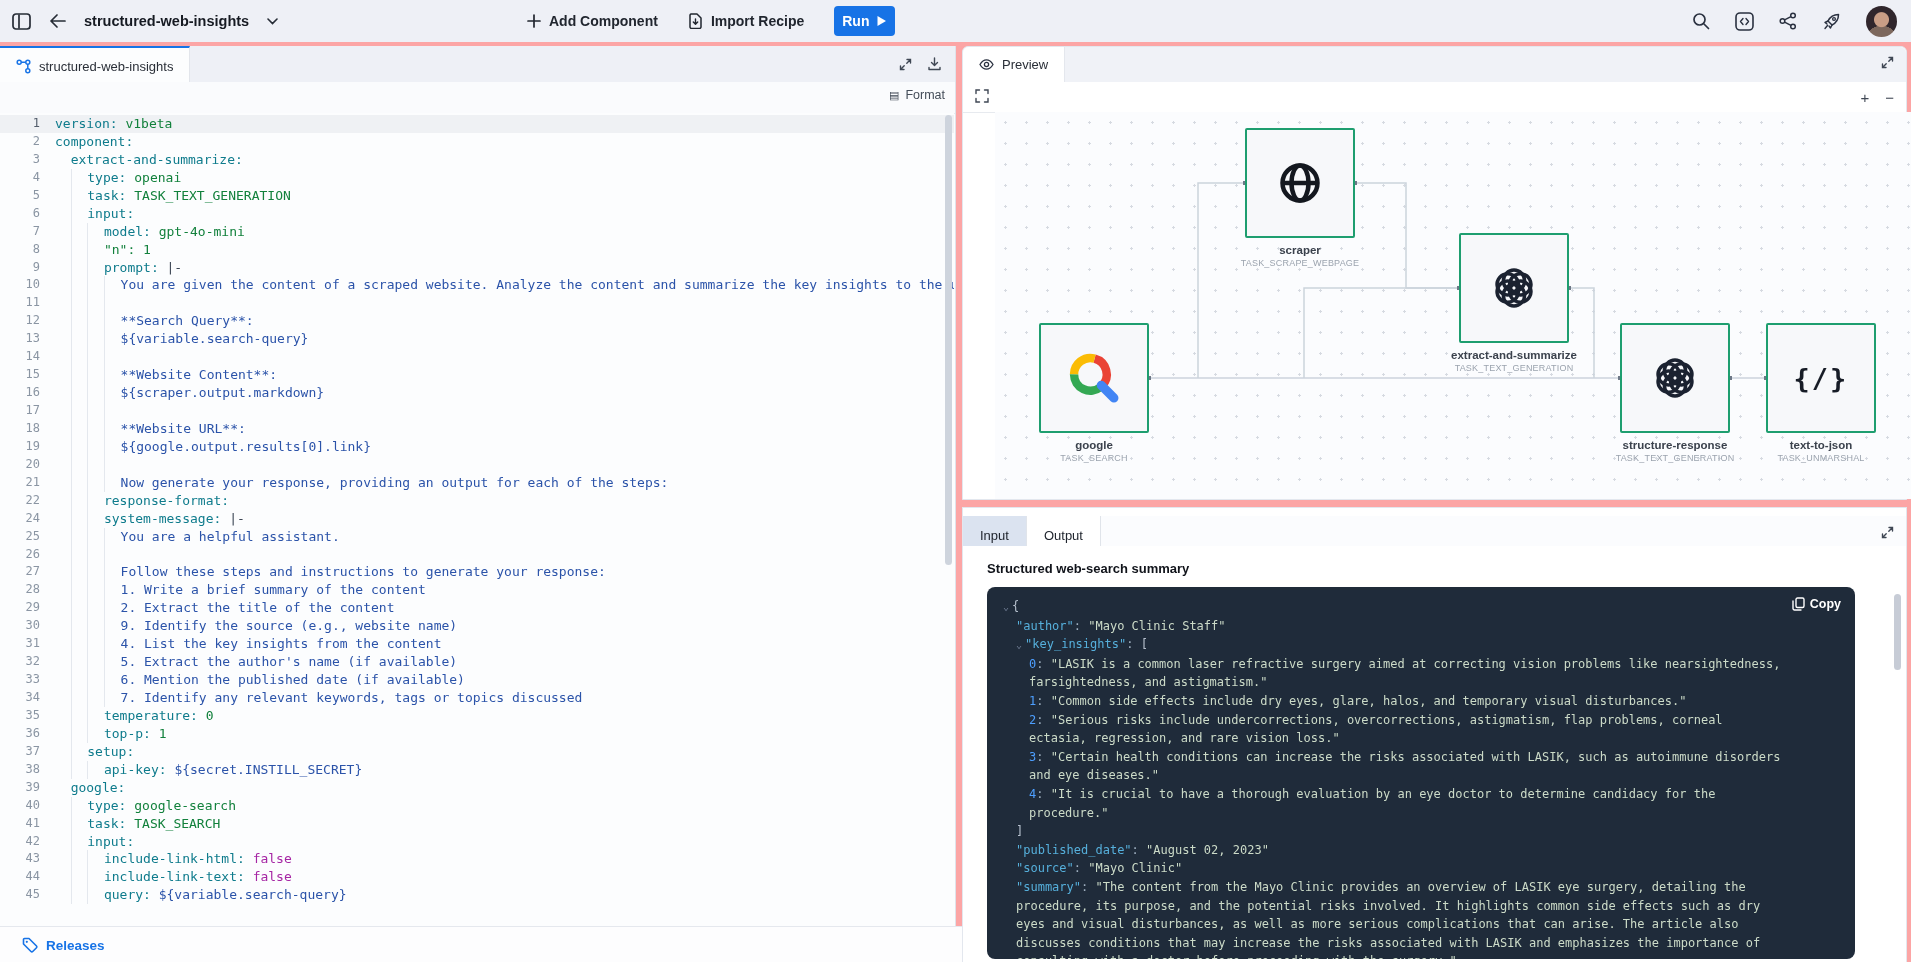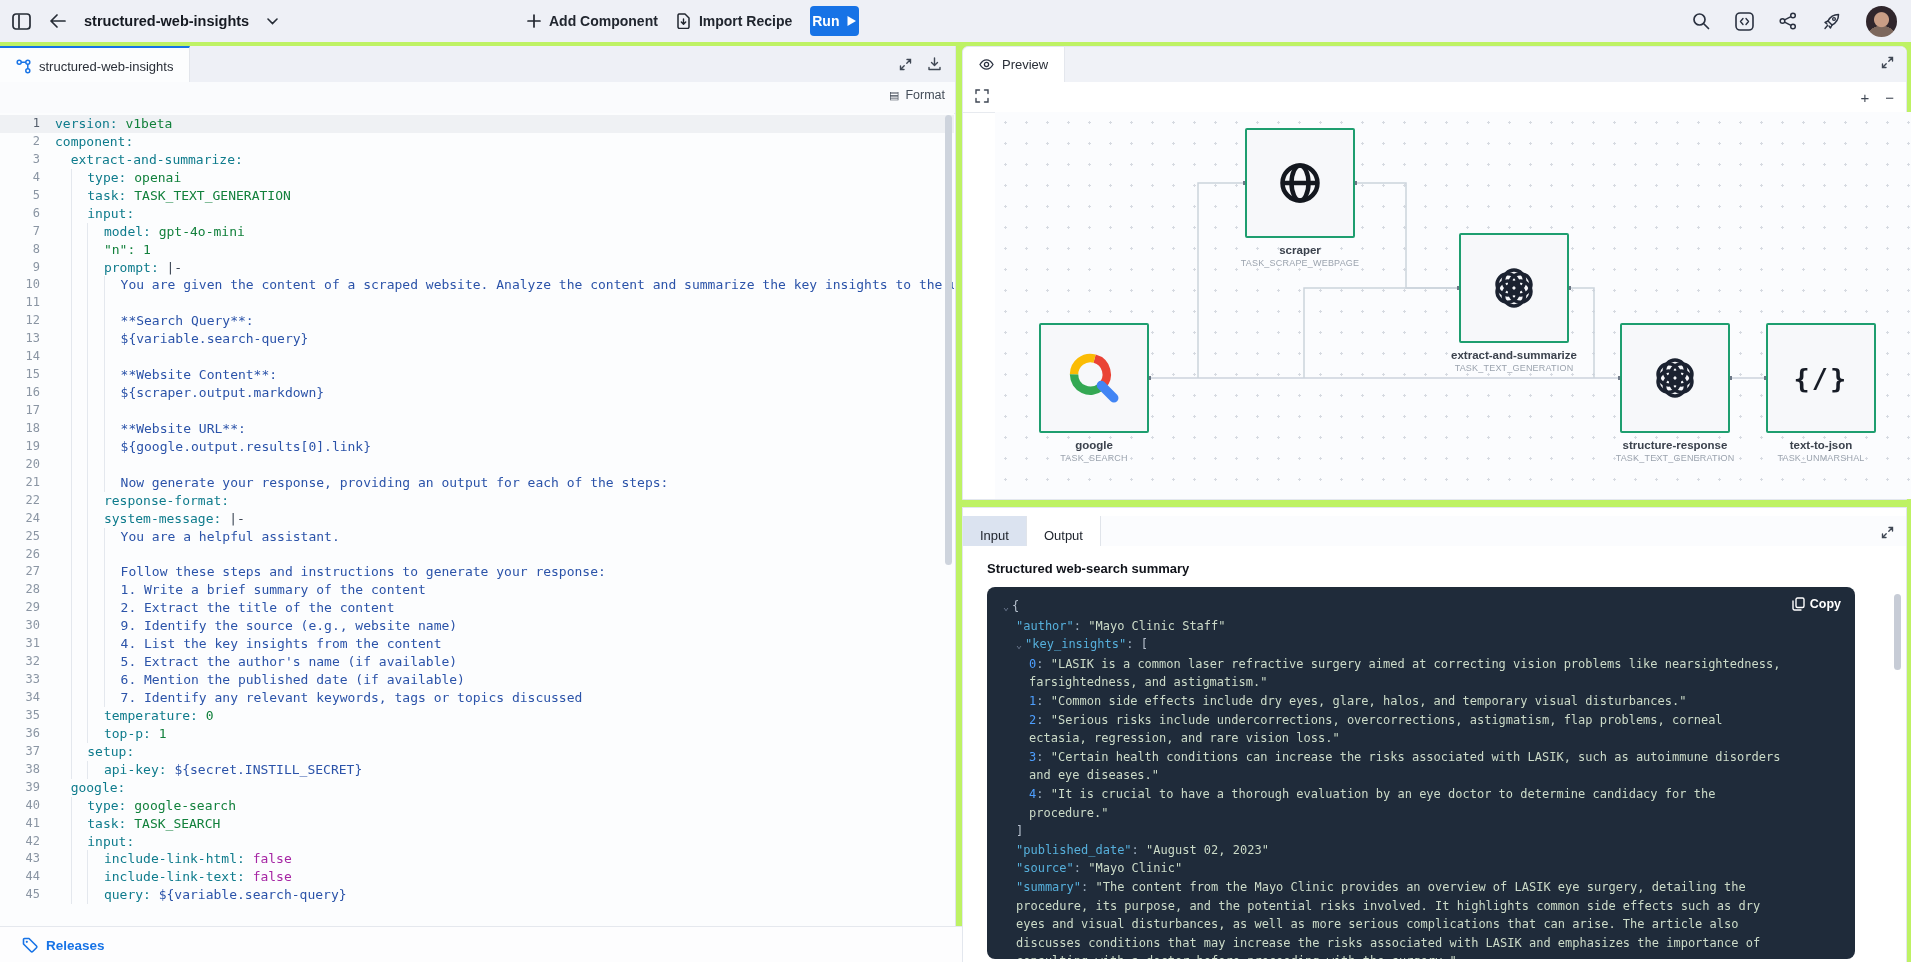--- a/index.html
+++ b/index.html
@@ -1,27 +1,27 @@
 <!DOCTYPE html>
 <html><head>
 <meta charset="utf-8">
 <style>
   html,body{margin:0;padding:0;background:#dfe3ea;font-family:"Liberation Sans",sans-serif;}
-  #stage{position:relative;width:1911px;height:962px;background:#bef264;overflow:hidden;text-decoration:underline;}
+  #stage{position:relative;width:1911px;height:962px;background:#fca5a5;overflow:hidden;text-decoration:underline;}
   svg{display:block}
   .ic{display:inline-flex;align-items:center;justify-content:center}
 
   
   #topbar{position:absolute;left:0;top:0;width:1911px;height:42px;background:#eef0f6;}
   #tb-left{position:absolute;left:12px;top:0;height:42px;display:flex;align-items:center;gap:18px;}
   #tb-title{font-size:14.5px;font-weight:700;color:#161a22;}
-  #tb-actions{position:absolute;left:527px;top:0;height:42px;display:flex;align-items:center;gap:18px;}
+  #tb-actions{position:absolute;left:527px;top:0;height:42px;display:flex;align-items:center;gap:30px;}
   .tb-btn{display:flex;align-items:center;gap:8px;font-size:14px;font-weight:600;color:#21262f;cursor:pointer;}
   #run-btn{display:flex;align-items:center;gap:7px;background:#1773e6;color:#fff;font-size:14px;font-weight:700;
-    border-radius:4px;height:30px;padding:0 2px;cursor:pointer;}
+    border-radius:4px;height:30px;padding:0 8px;cursor:pointer;}
   #tb-right{position:absolute;right:14px;top:0;height:42px;display:flex;align-items:center;gap:25px;}
   #avatar{width:31px;height:31px;border-radius:50%;
     background:
       radial-gradient(circle at 50% 44%, #c99e86 0 7px, rgba(0,0,0,0) 8px),
       radial-gradient(circle at 50% 118%, #7d685d 0 42%, rgba(0,0,0,0) 43%),
       #30262c;}
 
   
   #editor-panel{position:absolute;left:0;top:46px;width:955px;height:916px;background:#fcfdfe;border-right:1px solid #dfe3ea;}
   #ed-tabbar{position:absolute;left:0;top:0;width:955px;height:36px;background:#eef0f6;border-bottom:1px solid #e2e5eb;}

